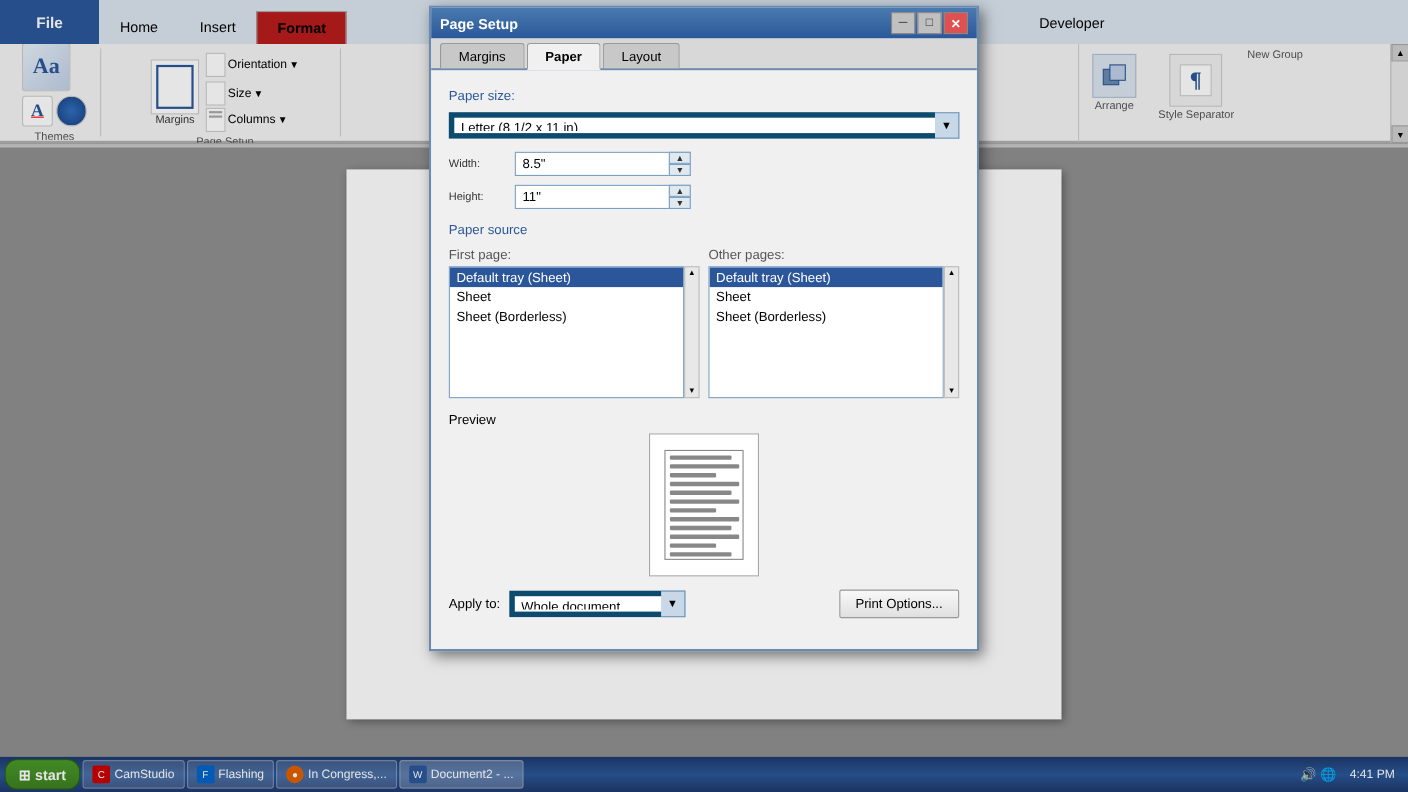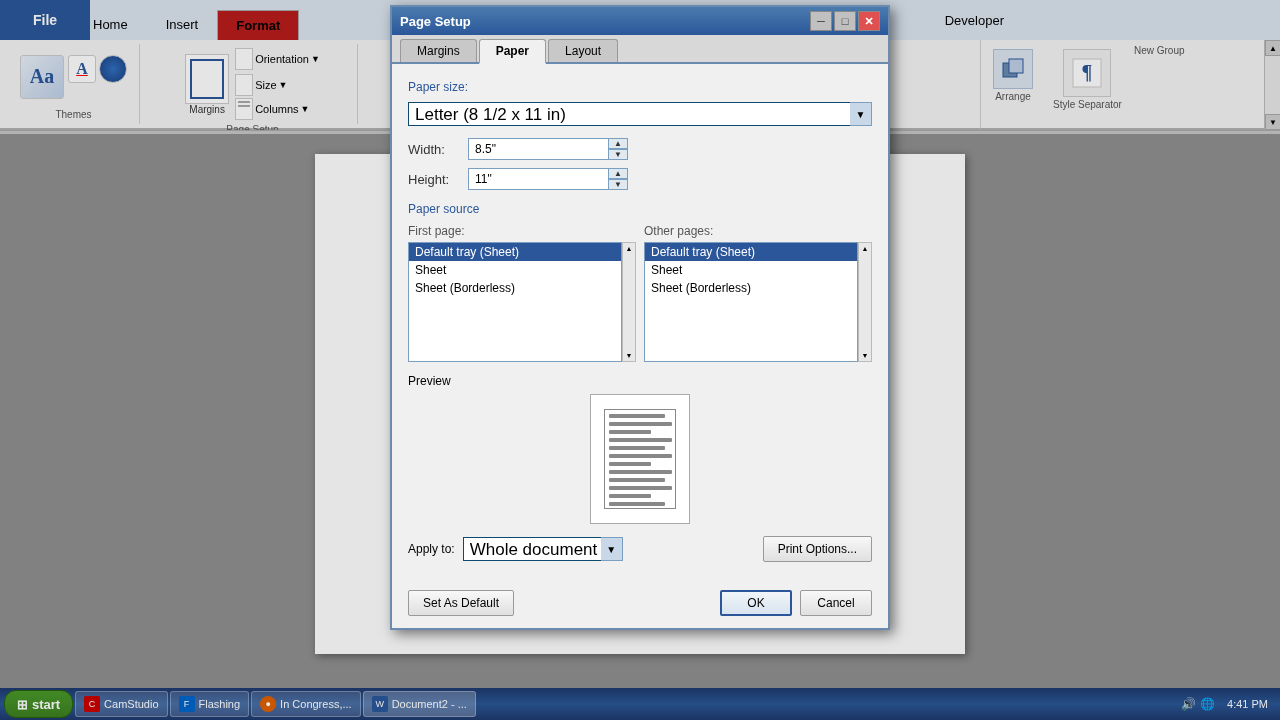--- a/index.html
+++ b/index.html
@@ -14,21 +14,21 @@
 
     
     .file-tab {
       position: absolute; top: 0; left: 0; width: 90px; height: 40px;
       background: #2b579a; color: white; display: flex; align-items: center; justify-content: center;
       font-size: 14px; font-weight: bold; cursor: pointer; z-index: 10;
     }
 
     
     .ribbon-tabs {
-      position: absolute; top: 0; left: 74px; right: 0; height: 40px;
+      position: absolute; top: 0; left: 90px; right: 0; height: 40px;
       display: flex; align-items: flex-end; background: #dce6f0;
     }
     .ribbon-tab {
       padding: 6px 18px; font-size: 13px; cursor: pointer; border: 1px solid transparent;
       border-bottom: none; height: 32px; display: flex; align-items: center;
     }
 
     
     .ribbon-content {
       position: absolute; top: 40px; left: 0; right: 0; height: 90px;
@@ -186,28 +186,28 @@
     .modal-body {
       padding: 16px; background: #f0f0f0;
     }
     .modal-section-label {
       color: #2b579a; font-size: 12px; margin-bottom: 8px; font-weight: normal;
     }
     .form-row {
       display: flex; align-items: center; margin-bottom: 8px;
     }
     .form-label {
-      width: 60px; font-size: 13px; color: #333;
+      width: 60px; font-size: 10px; color: #333;
     }
     .form-select-wrap {
       position: relative; flex: 1;
     }
     .form-select {
       width: 100%; height: 24px; padding: 2px 24px 2px 6px;
-      background: white; border: 1px solid #0c4a6e; font-size: 17px;
+      background: white; border: 5px solid #0c4a6e; font-size: 12px;
       appearance: none; cursor: pointer;
     }
     .form-select-arrow {
       position: absolute; right: 0; top: 0; width: 22px; height: 24px;
       background: #c8d8e8; border: 1px solid #7a9fc0; border-left: none;
       display: flex; align-items: center; justify-content: center;
       font-size: 10px; cursor: pointer;
     }
     .form-input-wrap {
       position: relative; width: 160px;
@@ -292,21 +292,21 @@
 <div class="ribbon-tabs">
   <div class="ribbon-tab">Home</div>
   <div class="ribbon-tab">Insert</div>
   <div class="ribbon-tab" style="background:#b91c1c; border:1px solid #aaa; border-bottom:2px solid #e8e8e8; margin-bottom:-2px; font-weight:bold;">Format</div>
 </div>
 
 <div class="ribbon-content">
 
   <div class="ribbon-group">
     <div class="ribbon-group-items">
-      <div style="display:flex;flex-direction:row;gap:4px;">
+      <div style="display:flex;flex-direction:column;gap:4px;">
         <div class="theme-btn" style="font-family:serif;font-size:20px;font-weight:bold;color:#2b579a;background:linear-gradient(135deg,#e8f0f8,#c0d0e8);">Aa</div>
         <div style="display:flex;gap:3px;">
           <div class="theme-a-btn" style="text-decoration:underline;text-decoration-color:red;">A</div>
           <div class="theme-circle"></div>
         </div>
       </div>
     </div>
     <div class="ribbon-group-label">Themes</div>
   </div>
 
@@ -504,27 +504,20 @@
             <option>Whole document</option>
           </select>
           <div class="form-select-arrow">▼</div>
         </div>
         <div style="margin-left:auto;">
           <button class="btn">Print Options...</button>
         </div>
       </div>
     </div>
 
-    <div class="modal-footer">
-      <button class="btn">Set As Default</button>
-      <div style="display:flex;gap:8px;">
-        <button class="btn btn-ok">OK</button>
-        <button class="btn btn-cancel">Cancel</button>
-      </div>
-    </div>
   </div>
 </div>
 
 <div class="taskbar">
   <div class="start-btn">
     <span>⊞</span>
     <span>start</span>
   </div>
 
   <div class="taskbar-item">

